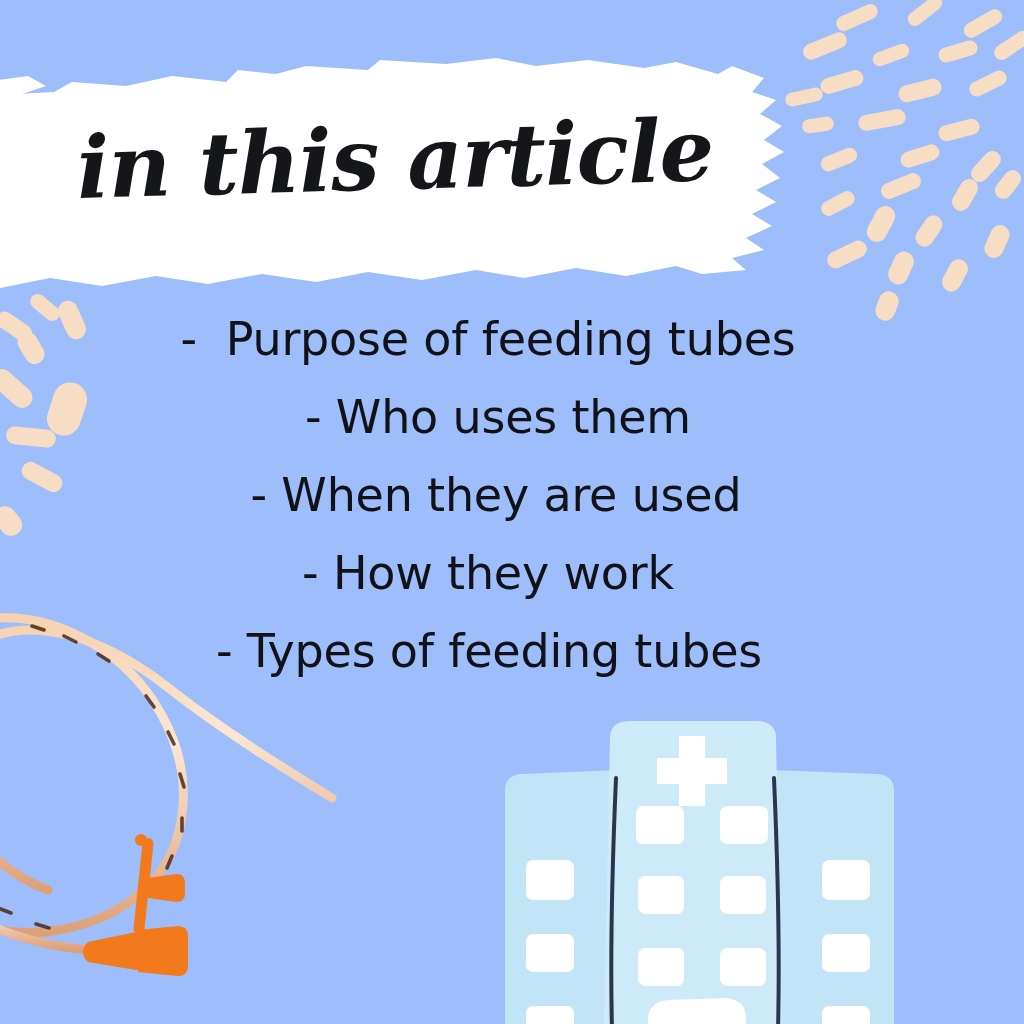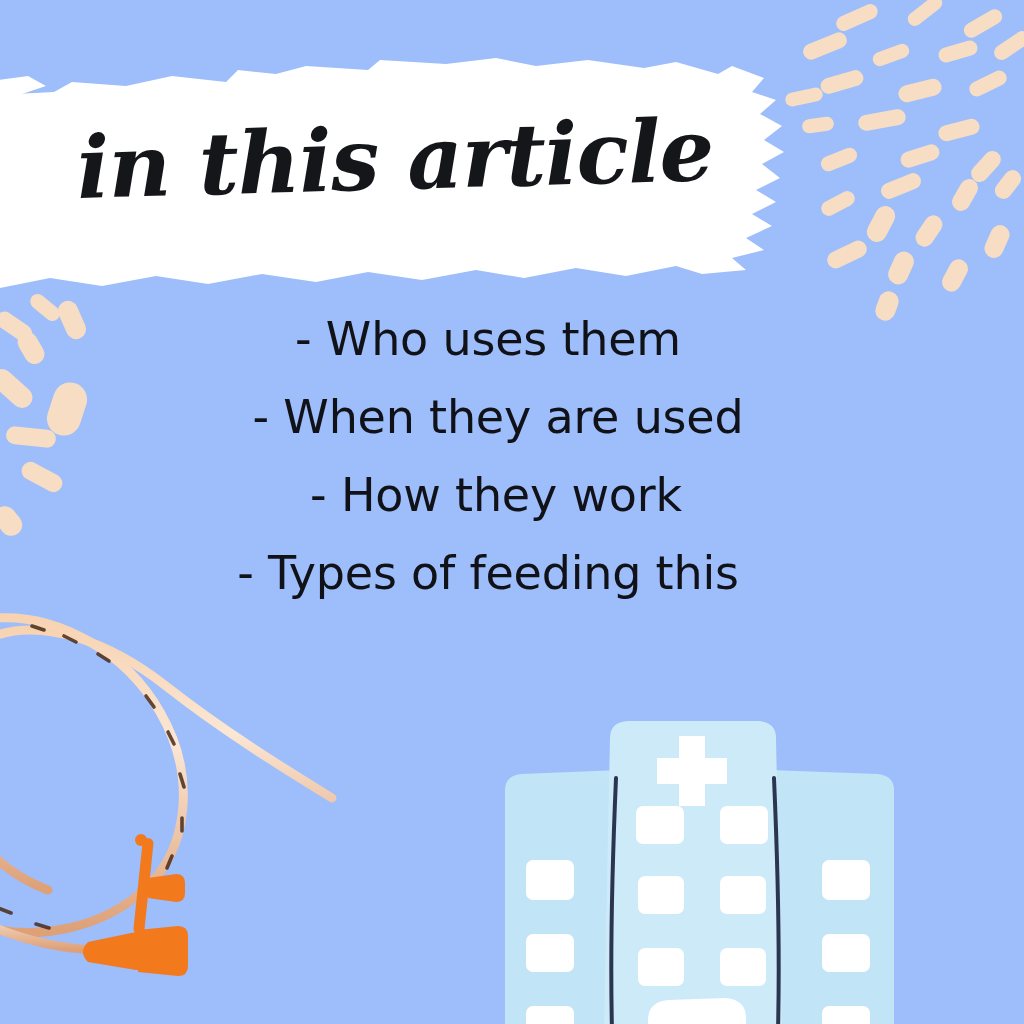--- a/index.html
+++ b/index.html
@@ -163,24 +163,25 @@
       <path fill="#ffffff" d="
         M 6,30 L 52,24 L 70,34 L 40,44 L 8,48 Z"></path>
       <path fill="#ffffff" d="
         M 0,206 L 46,200 L 80,212 L 42,222 L 0,220 Z"></path>
     </svg>
   </div>
 
   <div class="title">in this article</div>
 
   <ul class="article-list">
+    <li>-  Purpose of feeding tubes</li>
     <li>- Who uses them</li>
     <li>- When they are used</li>
     <li>- How they work</li>
-    <li>- Types of feeding this</li>
+    <li>- Types of feeding tubes</li>
   </ul>
 
   <div class="hospital">
     <svg viewBox="0 0 460 330" aria-hidden="true">
 
       <path fill="#c2e4f7" d="M 35,90 q 0,-14 16,-16 L 150,70 L 150,330 L 35,330 Z"></path>
 
       <path fill="#c2e4f7" d="M 300,70 L 408,74 q 16,2 16,16 L 424,330 L 300,330 Z"></path>
 
       <path fill="#cdeaf9" d="M 140,38 q 0,-16 18,-17 L 288,21 q 18,1 18,17 L 312,330 L 134,330 Z"></path>

